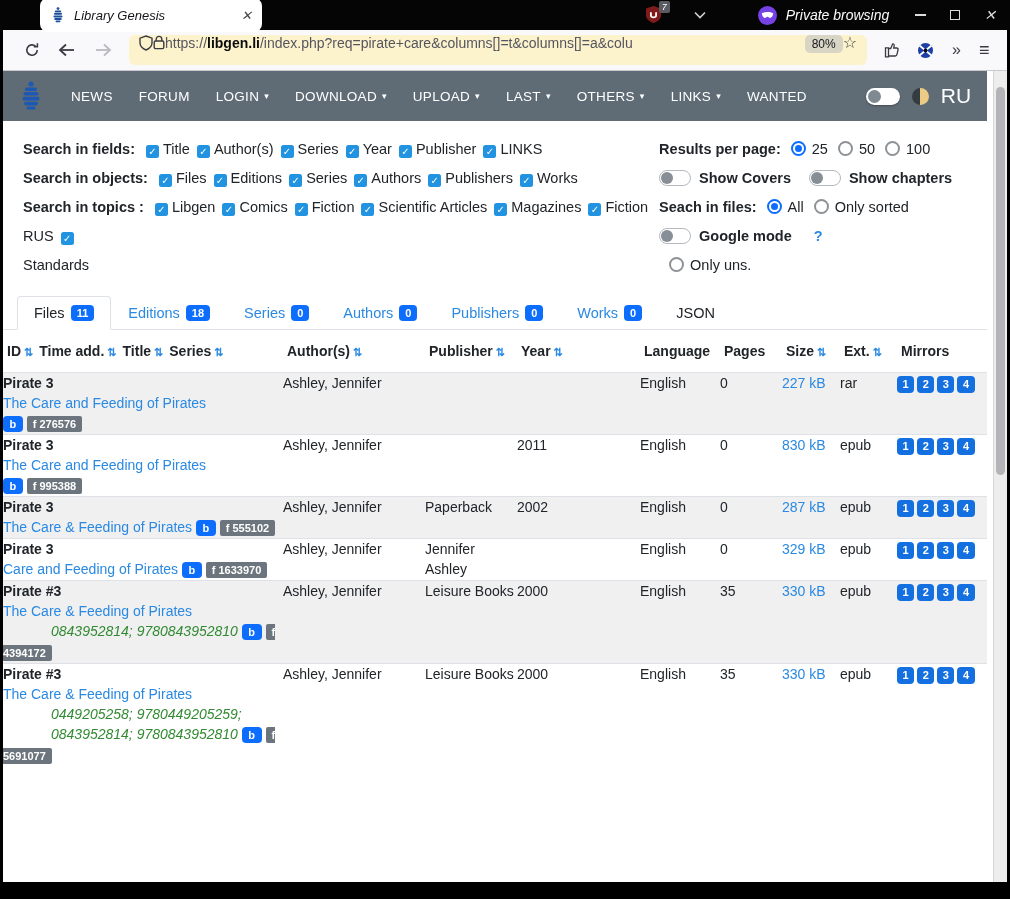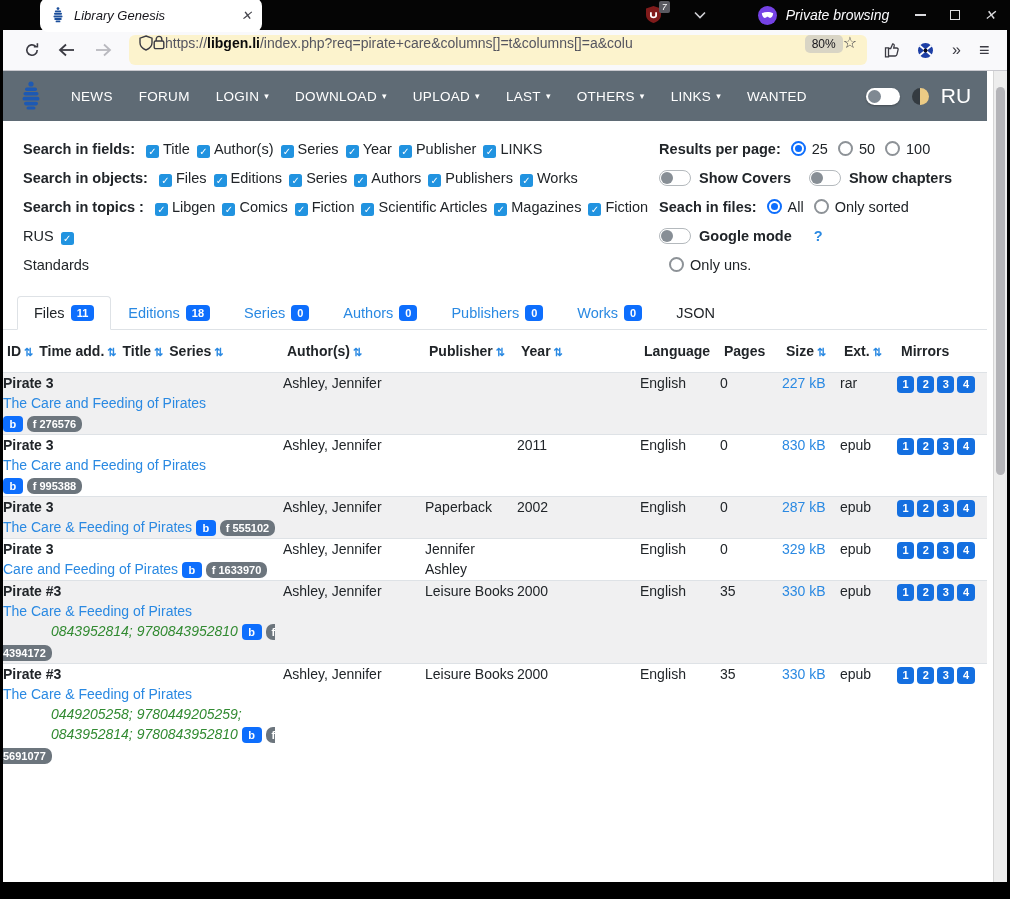--- a/index.html
+++ b/index.html
@@ -92,21 +92,21 @@
   table { width:990px; border-collapse:collapse; table-layout:fixed; font-size:14px; }
   th { text-align:left; font-weight:bold; color:#212529; padding:13px 4px; font-size:14px; white-space:nowrap; }
   .sort-arrow { color:#2a89e2; font-size:11px; margin:0 6px 0 3px; }
   tbody tr { border-top:1px solid #dee2e6; }
   tbody tr.shaded { background:#f0f0f1; }
   td { vertical-align:top; line-height:20px; color:#212529; }
   .series-b { font-weight:bold; }
   .title-link { color:#2a89e2; text-decoration:none; cursor:pointer; }
   .isbn { color:#318a31; font-style:italic;margin-left:48px; }
   .badge-b { background:#0d6efd; color:#fff; font-weight:bold; font-size:11px; padding:2px 6.5px; border-radius:4px; margin-right:4px; }
-  .badge-f { background:#6c757d; color:#fff; font-weight:bold; font-size:11px; padding:2px 6px; border-radius:7px;text-align:right; }
+  .badge-f { background:#6c757d; color:#fff; font-weight:bold; font-size:11px; padding:2px 6px; border-radius:2px;text-align:right; }
   .size-link { color:#2a89e2; cursor:pointer; }
   .mirror-num { display:inline-block; background:#146fe0; color:#fff; font-weight:bold; font-size:11px;
                 padding:2px 5.5px; border-radius:4px; margin-right:3px; line-height:13px; }
   .auth-cell, .pub-cell { overflow-wrap:break-word; }
 </style>
 </head>
 <body>
 
 <div>
 

